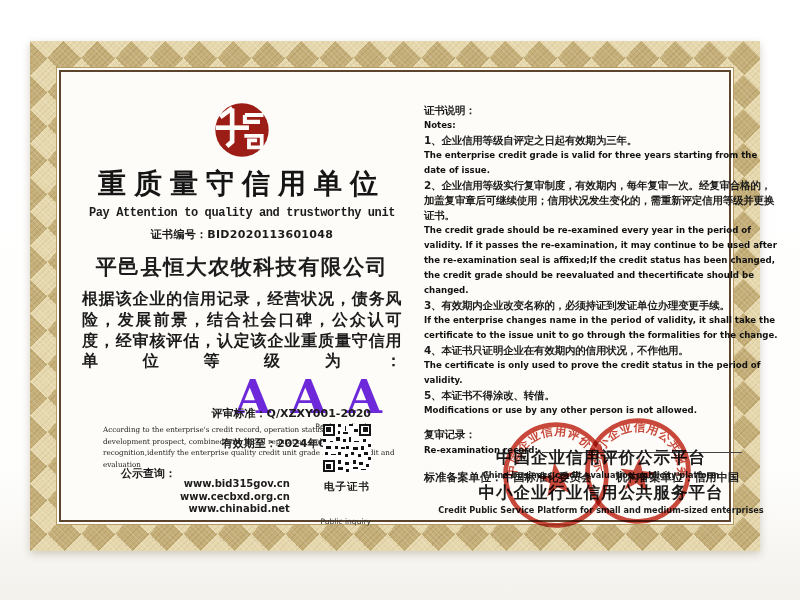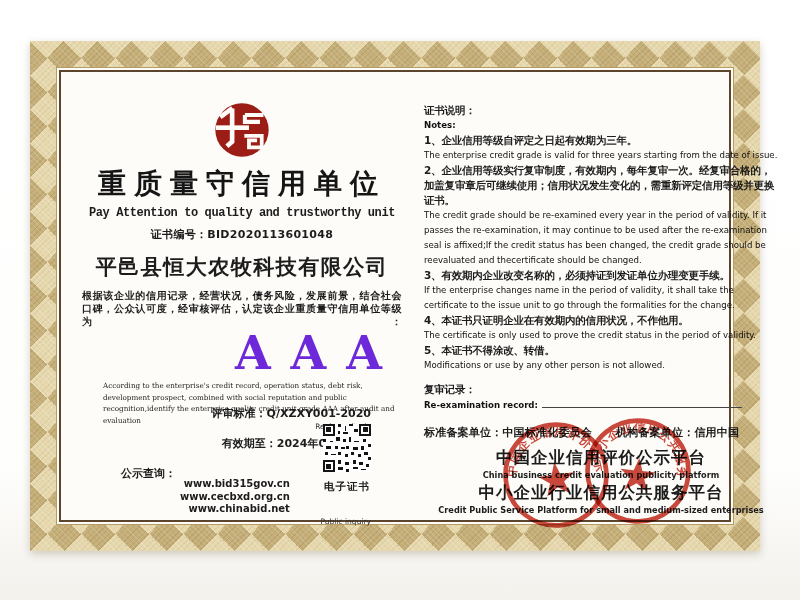--- a/index.html
+++ b/index.html
@@ -28,41 +28,41 @@
   }
   .content{position:absolute;inset:5px;}
 
   
   .left-top{position:absolute;left:20px;top:28px;width:320px;text-align:center;}
   .logo{width:58px;height:58px;margin:0 auto;display:block;}
   .title{margin-top:6px;font-size:28px;font-weight:bold;letter-spacing:8px;white-space:nowrap;color:#151515;}
   .subtitle{font-size:12px;font-weight:bold;letter-spacing:-0.4px;margin-top:3px;white-space:nowrap;font-family:Liberation Mono, monospace;}
   .cert-no{margin-top:7px;font-size:11px;font-weight:bold;letter-spacing:.3px;}
   .company{margin-top:11px;font-size:21px;font-weight:bold;letter-spacing:1.5px;white-space:nowrap;}
-  .stmt-zh{margin-top:8px;font-size:10px;font-weight:bold;line-height:1.3;text-align:justify;text-align-last:justify;letter-spacing:.5px;}
+  .stmt-zh{margin-top:8px;font-size:16px;font-weight:bold;line-height:1.3;text-align:justify;text-align-last:justify;letter-spacing:.5px;}
   .grade{font-family:"DejaVu Serif","Liberation Serif",serif;font-size:46px;line-height:1.0;font-weight:bold;color:#6d28d9;letter-spacing:20px;padding-left:20px;margin-top:2px;text-align:right;}
   .stmt-en{font-family:"DejaVu Serif","Liberation Serif",serif;font-size:7.2px;line-height:1.6;text-align:left;margin-top:4px;color:#222;margin-left:21px;}
 
   .fields{position:absolute;left:59px;top:333px;width:250px;text-align:right;}
   .field{margin-bottom:5px;}
   .f-line{font-size:11px;font-weight:bold;}
   .f-en{font-size:7.5px;margin-top:1px;color:#333;}
   .inq{display:flex;}
   .inq-label{font-size:11px;font-weight:bold;white-space:nowrap;}
   .inq-urls{margin-left:4px;margin-top:12px;}
   .inq-urls div{font-size:10px;font-weight:bold;line-height:1.25;}
 
   .qr-block{position:absolute;left:249px;top:351px;width:72px;text-align:center;}
   .qr-block svg{width:48px;height:48px;display:block;margin:0 auto;}
   .qr-label{font-size:10.5px;font-weight:bold;margin-top:8px;letter-spacing:1px;}
 
   
   .right-col{position:absolute;left:362px;top:30px;width:354px;}
   .n-zh{font-size:10.5px;font-weight:bold;line-height:15px;letter-spacing:-0.2px;}
-  .n-en{font-size:8.6px;font-weight:400;line-height:15px;color:#111;}
+  .n-en{font-size:8.6px;font-weight:700;line-height:15px;color:#111;}
   .note-item{margin:0;}
   .review{margin-top:9px;}
   .rr-line{display:inline-block;width:200px;border-bottom:1px solid #444;height:10px;margin-left:4px;}
   .filing{margin-top:12px;display:flex;gap:24px;white-space:nowrap;}
   .filing div{font-size:11px;font-weight:bold;letter-spacing:.2px;}
 
   .platform{position:absolute;left:362px;top:374px;width:354px;text-align:center;z-index:2;}
   .p-zh{font-size:16.5px;font-weight:bold;letter-spacing:1px;white-space:nowrap;}
   .p-en{font-size:8.2px;font-weight:bold;margin:1px 0 2px;white-space:nowrap;}
   .p-en2{font-size:8.2px;font-weight:bold;margin-top:1px;white-space:nowrap;}

